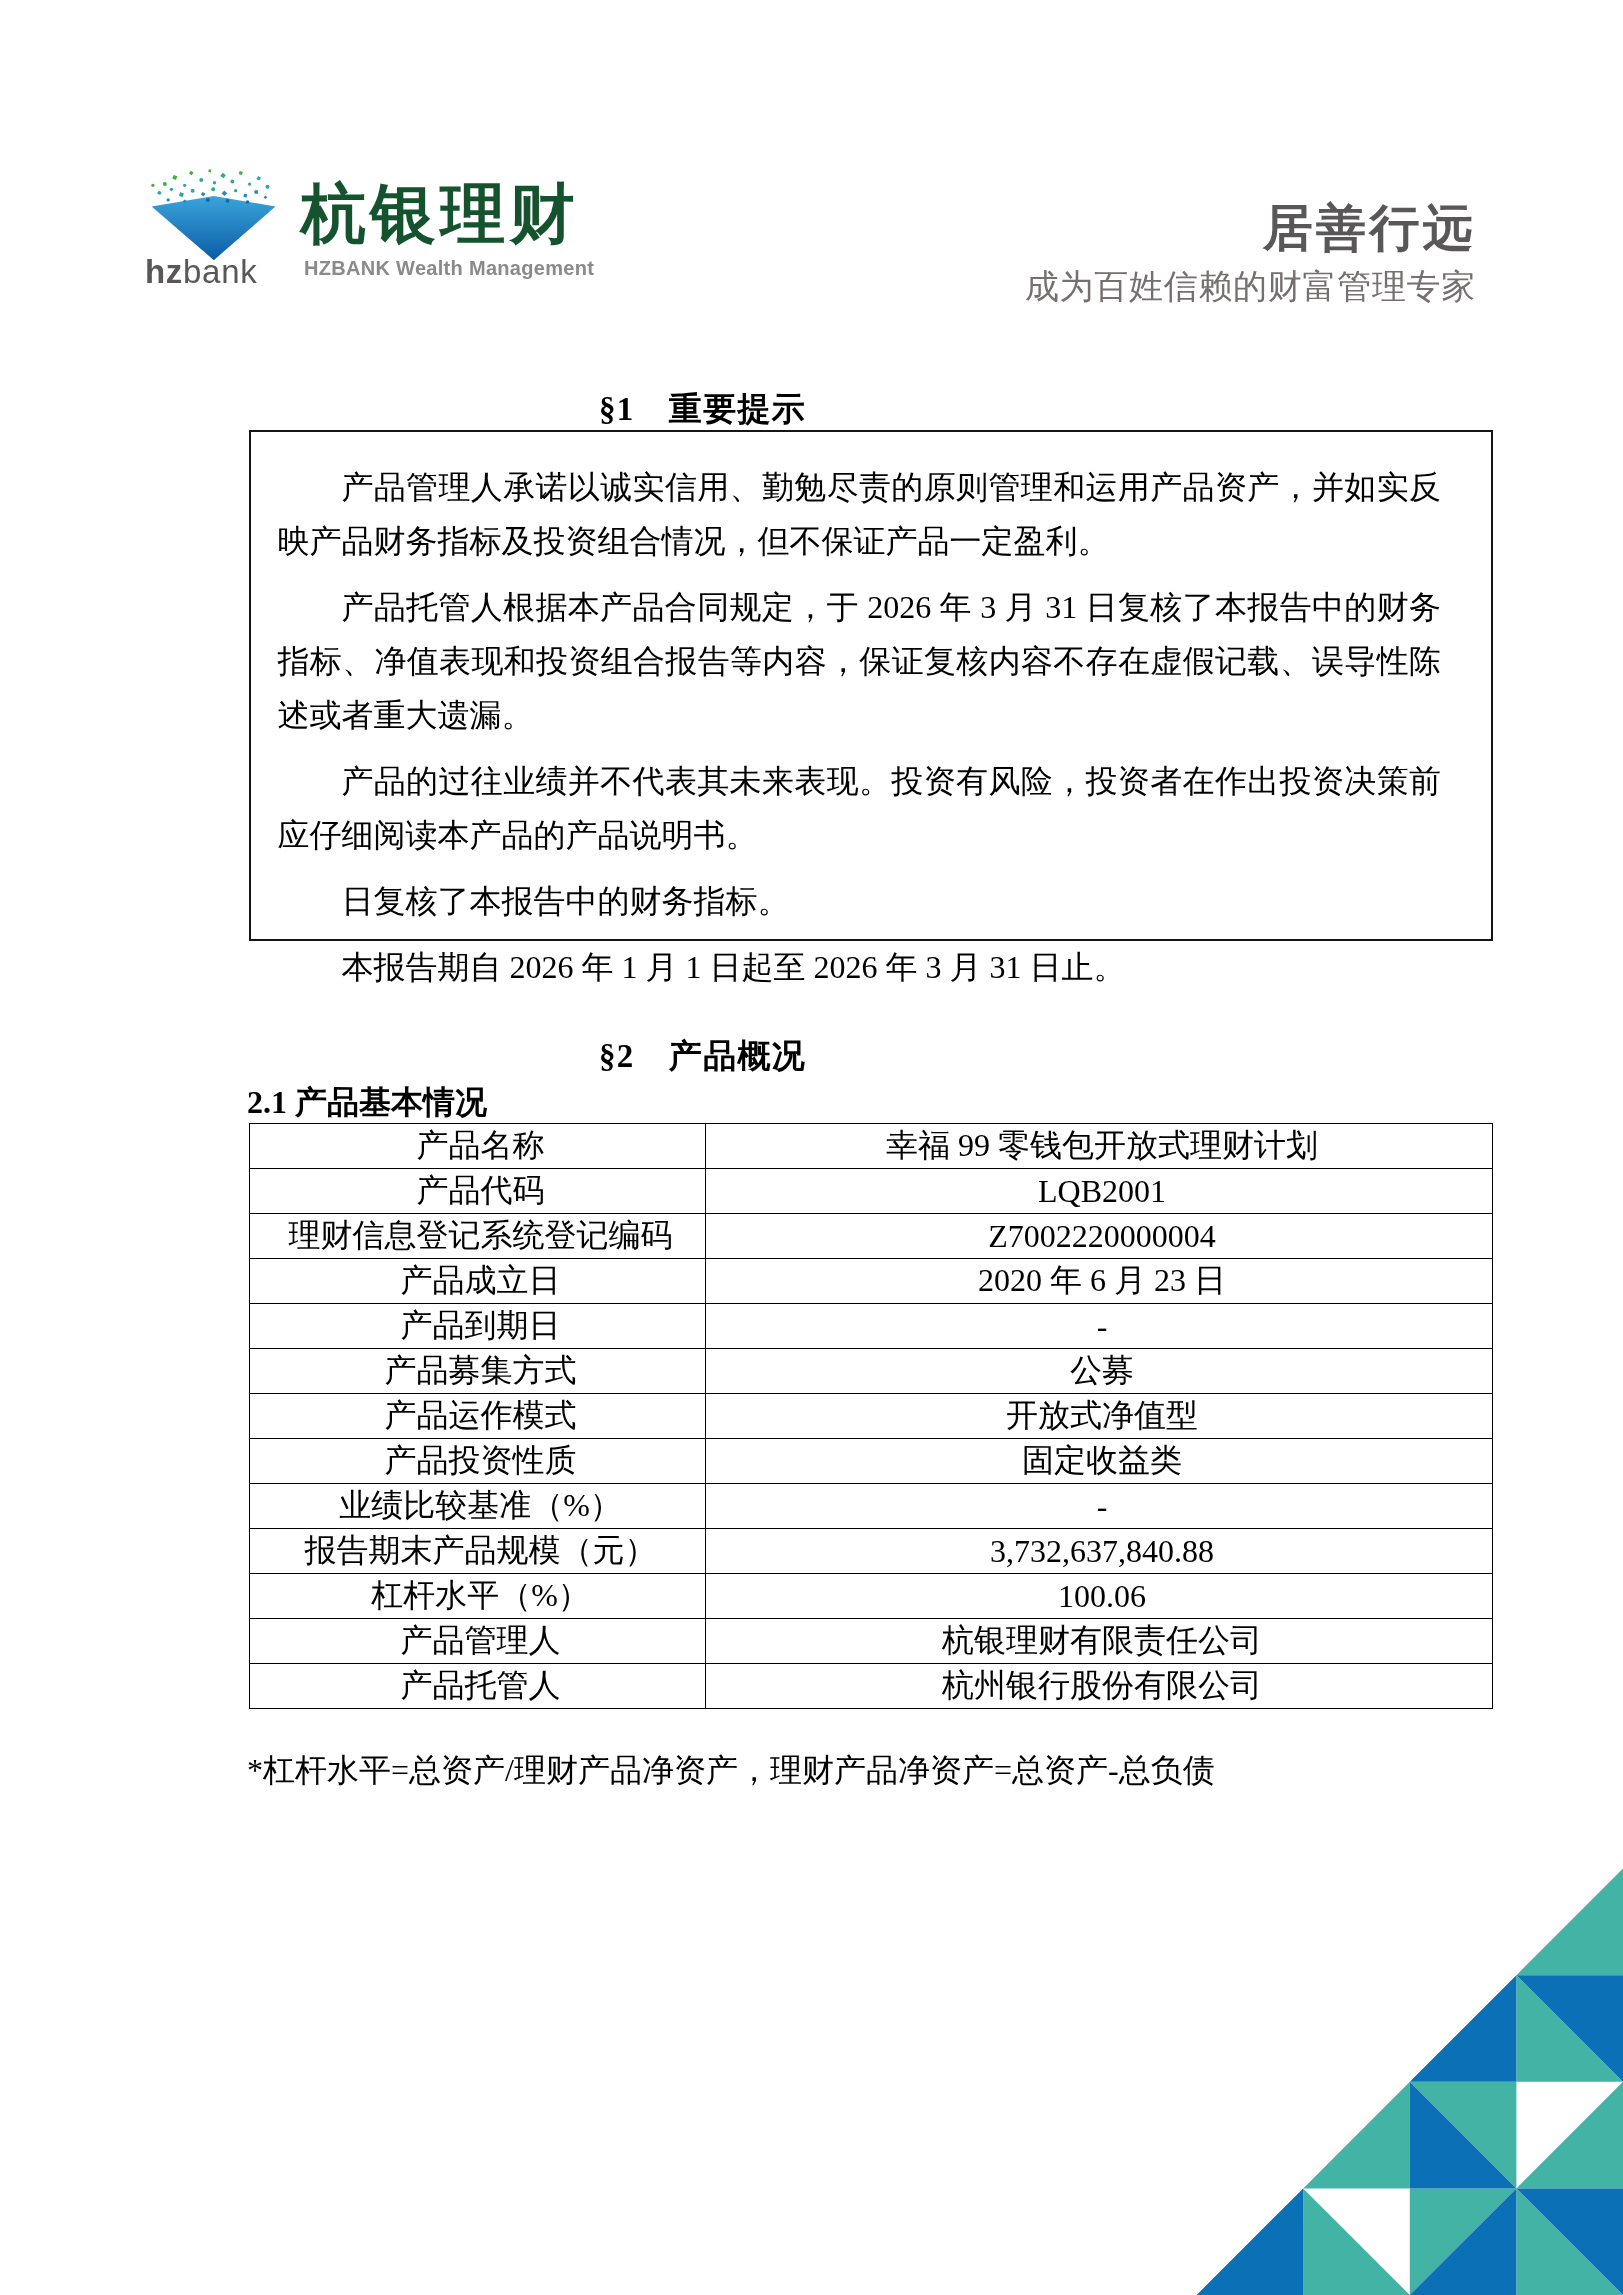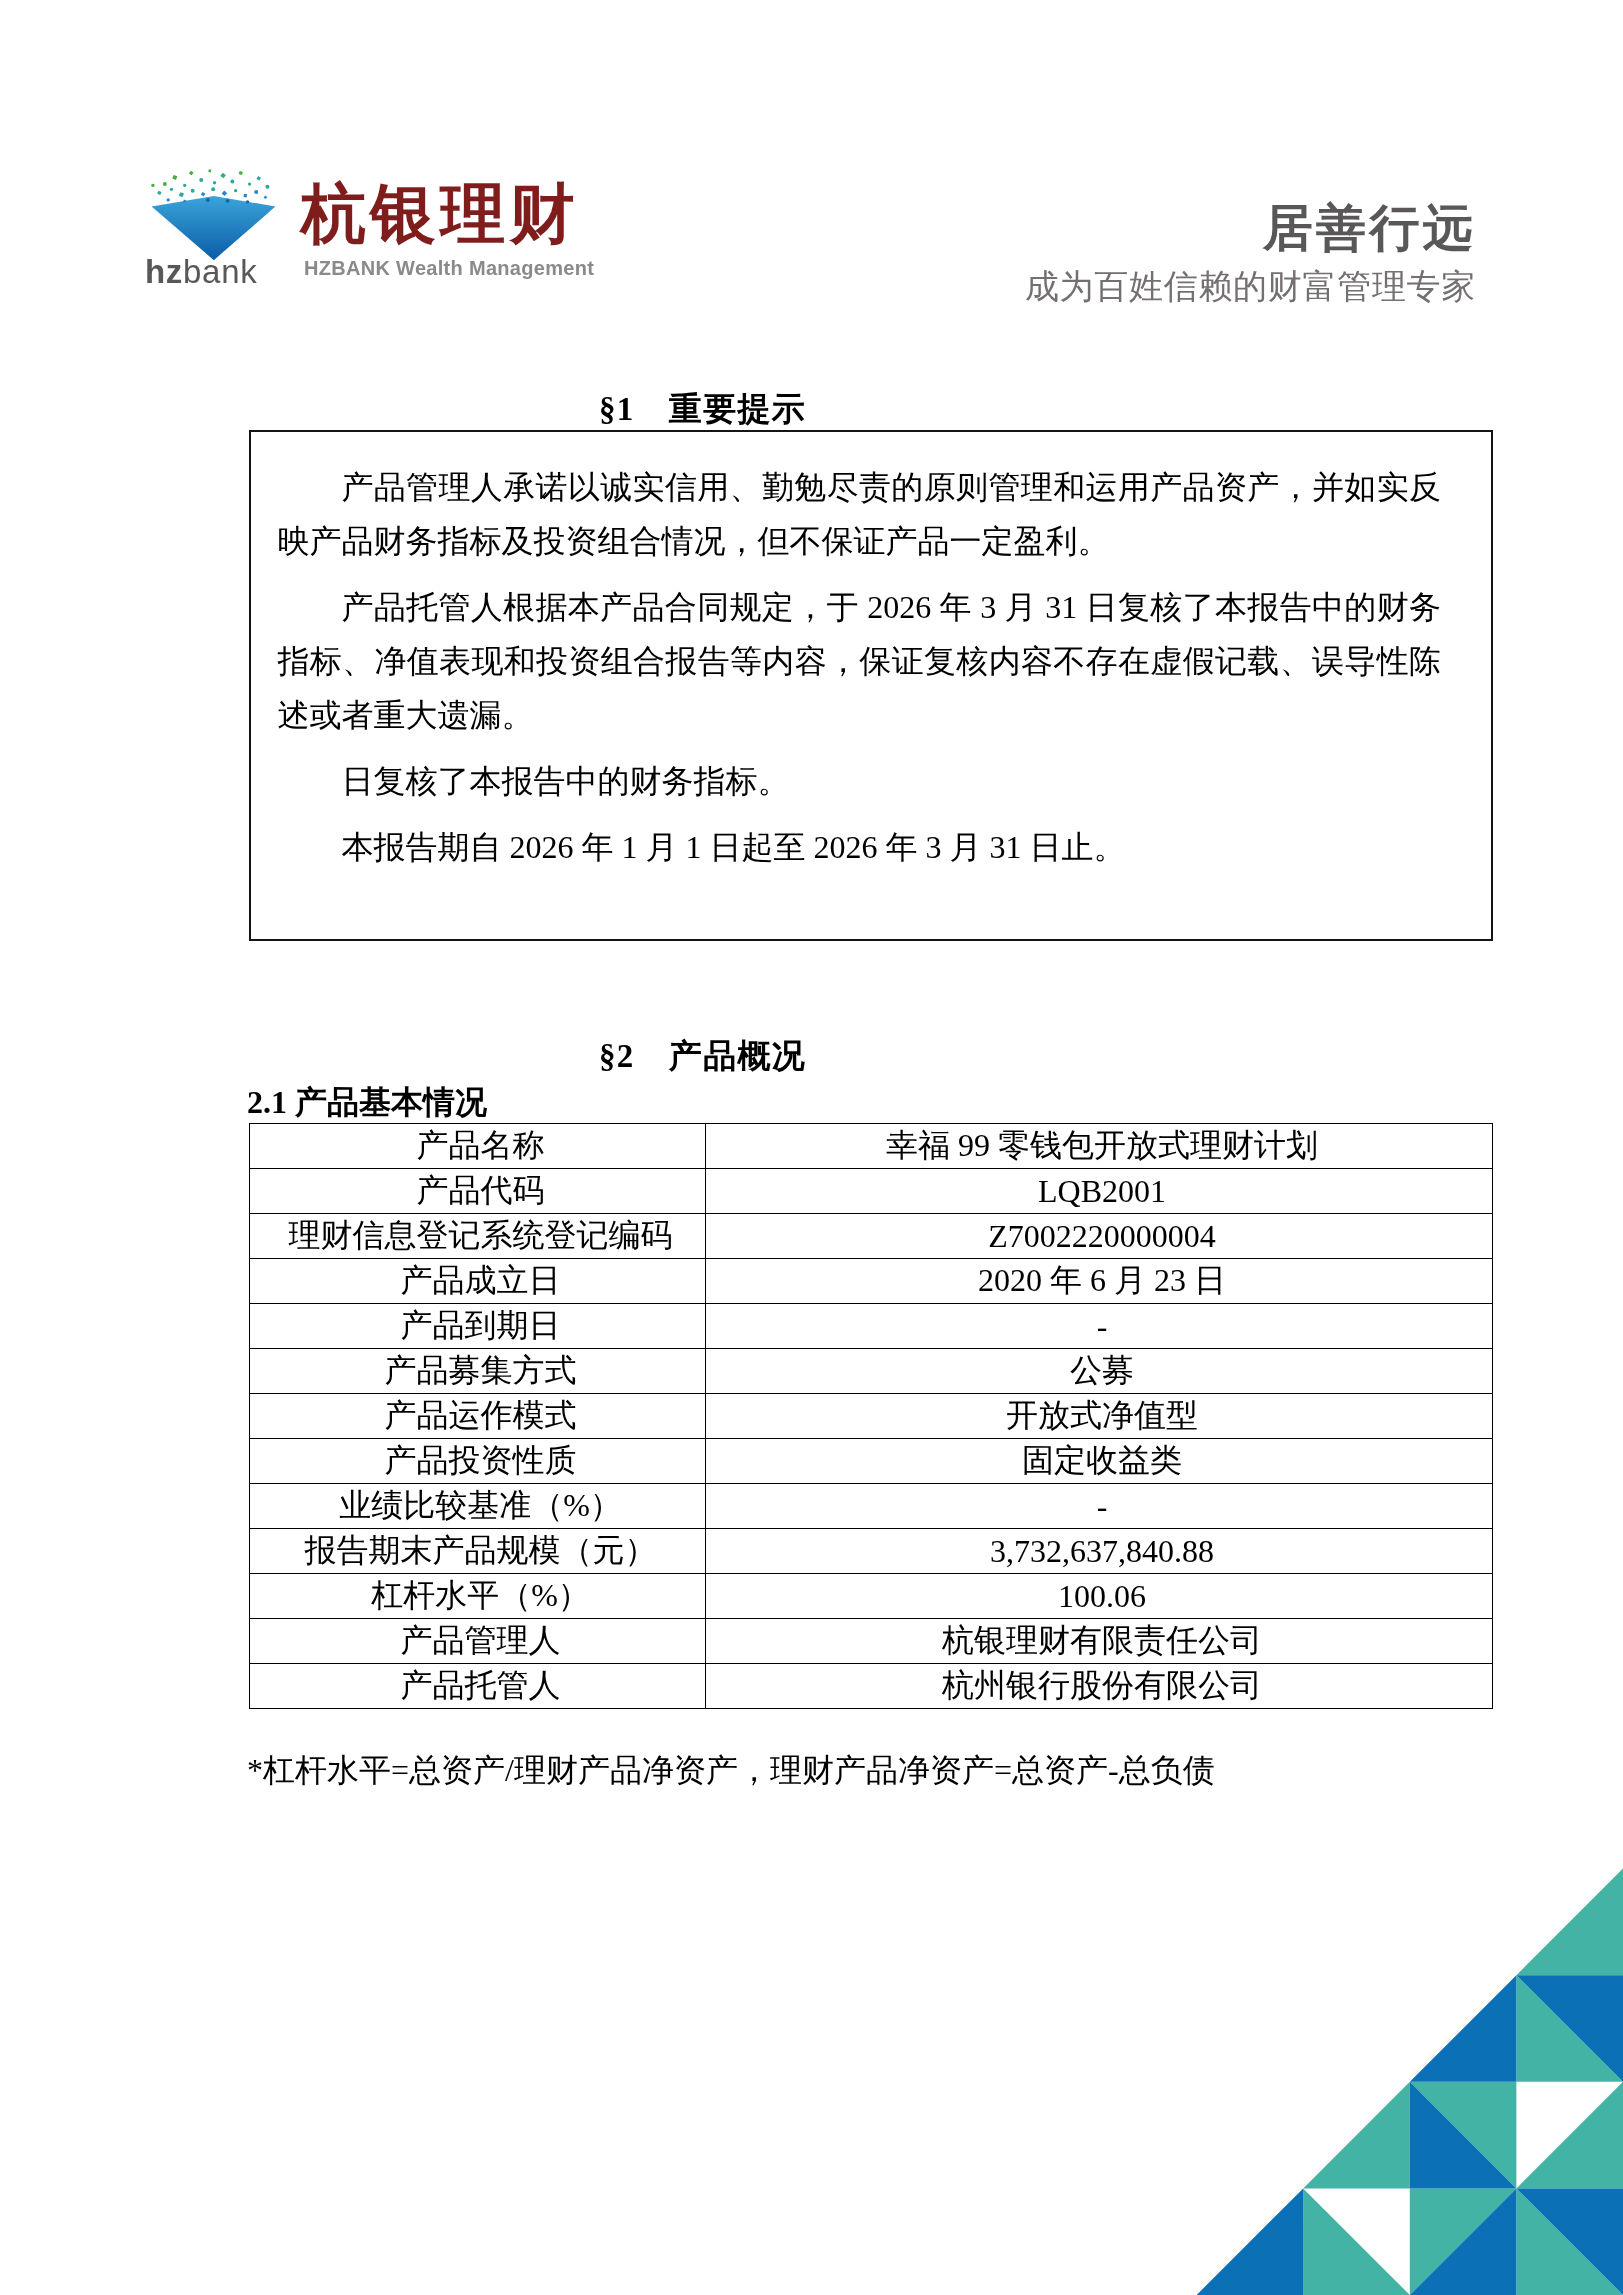--- a/index.html
+++ b/index.html
@@ -6,21 +6,21 @@
   body{
     width:1623px;height:2295px;position:relative;background:#ffffff;
     font-family:"Liberation Serif","DejaVu Serif",serif;color:#000;
     overflow:hidden;
   }
   .abs{position:absolute;}
   
   .logo-mark{left:145px;top:165px;width:139px;height:97px;}
   .logo-zh{
     left:301px;top:174px;font-family:"Liberation Sans","DejaVu Sans",sans-serif;
-    font-size:65px;font-weight:bold;color:#7f1d1d;letter-spacing:4.6px;line-height:79px;
+    font-size:65px;font-weight:bold;color:#14532d;letter-spacing:4.6px;line-height:79px;
   }
   .logo-en{
     left:304px;top:257px;font-family:"Liberation Sans","DejaVu Sans",sans-serif;
     font-size:20px;font-weight:bold;color:#8a8a8a;letter-spacing:0.3px;
   }
   .logo-brand{
     left:145px;top:253px;font-family:"Liberation Sans","DejaVu Sans",sans-serif;
     font-size:33px;color:#595757;letter-spacing:0.7px;
   }
   .logo-brand .hz{font-weight:700;}
@@ -116,20 +116,21 @@
 <div class="abs logo-brand"><span class="hz">hz</span><span class="bank">bank</span></div>
 
 <div class="abs slogan">居善行远</div>
 <div class="abs slogan-sub">成为百姓信赖的财富管理专家</div>
 
 <div class="abs sec-title" id="s1-title">§1　重要提示</div>
 
 <div class="abs notice-box">
   <p>产品管理人承诺以诚实信用、勤勉尽责的原则管理和运用产品资产，并如实反映产品财务指标及投资组合情况，但不保证产品一定盈利。</p>
   <p>产品托管人根据本产品合同规定，于 2026 年 3 月 31 日复核了本报告中的财务指标、净值表现和投资组合报告等内容，保证复核内容不存在虚假记载、误导性陈述或者重大遗漏。</p>
+  <p>产品的过往业绩并不代表其未来表现。投资有风险，投资者在作出投资决策前应仔细阅读本产品的产品说明书。</p>
   <p>日复核了本报告中的财务指标。</p>
   <p>本报告期自 2026 年 1 月 1 日起至 2026 年 3 月 31 日止。</p>
 </div>
 
 <div class="abs sec-title" id="s2-title">§2　产品概况</div>
 <div class="abs sub-title">2.1 产品基本情况</div>
 
 <table class="abs info-table">
   <tbody>
     <tr>

